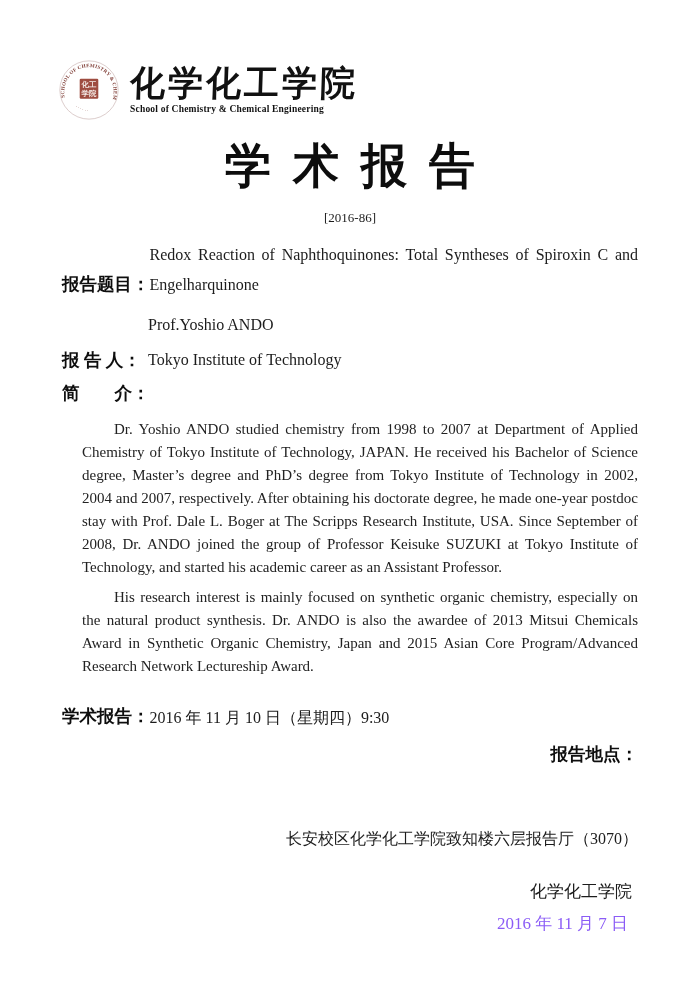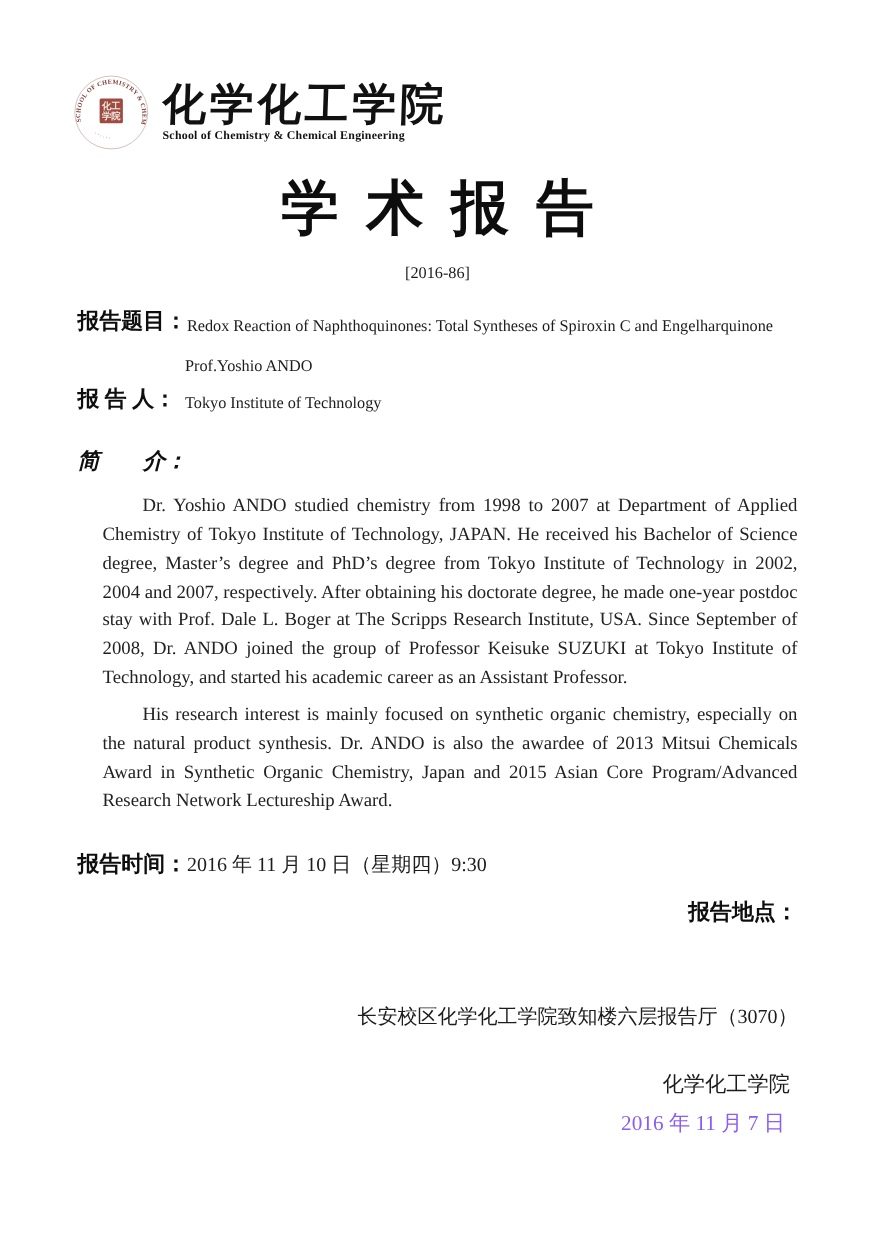--- a/index.html
+++ b/index.html
@@ -41,27 +41,27 @@
   }
   .report-no { margin-top:12px; text-align:center; font-size:13px; color:#1c1c1c; }
 
   
   .field { display:flex; align-items:flex-end; }
   .field-label {
     flex:0 0 86px; font-weight:bold; font-size:17.5px; color:#0e0e0e;
     white-space:nowrap; line-height:1.9;
     font-family:"Liberation Serif","DejaVu Serif",serif;
   }
-  .field-value { flex:1; font-size:13px; line-height:1.9; color:#1c1c1c; }
+  .field-value { flex:1; font-size:16px; line-height:1.9; color:#1c1c1c; }
   .justify { text-align:justify; }
 
   .topic-row   { margin-top:14px; }
   .speaker-row { margin-top:6px; }
   .speaker-row .field-value div { line-height:2.2; }
-  .intro-row   { margin-top:16px;font-style:italic; }
+  .intro-row   { margin-top:0; }
 
   
   .intro-body { margin-top:8px; }
   .intro-body p {
     font-size:15px; line-height:1.53; text-align:justify;
     text-indent:32px; color:#222;margin-left:20px;
   }
   .intro-body p + p { margin-top:7px; }
 
   
@@ -122,21 +122,21 @@
     <div class="field-label">简　　介：</div>
     <div class="field-value"></div>
   </div>
 
   <div class="intro-body">
     <p>Dr. Yoshio ANDO studied chemistry from 1998 to 2007 at Department of Applied Chemistry of Tokyo Institute of Technology, JAPAN. He received his Bachelor of Science degree, Master’s degree and PhD’s degree from Tokyo Institute of Technology in 2002, 2004 and 2007, respectively. After obtaining his doctorate degree, he made one-year postdoc stay with Prof. Dale L. Boger at The Scripps Research Institute, USA. Since September of 2008, Dr. ANDO joined the group of Professor Keisuke SUZUKI at Tokyo Institute of Technology, and started his academic career as an Assistant Professor.</p>
     <p>His research interest is mainly focused on synthetic organic chemistry, especially on the natural product synthesis. Dr. ANDO is also the awardee of 2013 Mitsui Chemicals Award in Synthetic Organic Chemistry, Japan and 2015 Asian Core Program/Advanced Research Network Lectureship Award.</p>
   </div>
 
   <div class="field time-row">
-    <div class="field-label">报告时间：</div>
+    <div class="field-label">学术报告：</div>
     <div class="field-value">2016 年 11 月 10 日（星期四）9:30</div>
   </div>
 
   <div class="field venue-row">
     <div class="field-label">报告地点：</div>
     <div class="field-value">长安校区化学化工学院致知楼六层报告厅（3070）</div>
   </div>
 
   <div class="signature">
     <div class="sig-org">化学化工学院</div>

